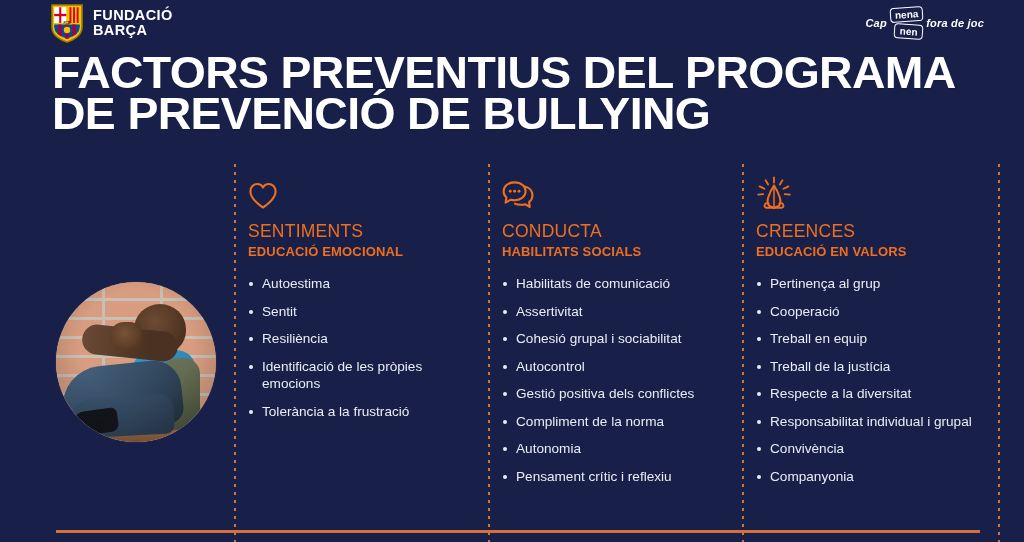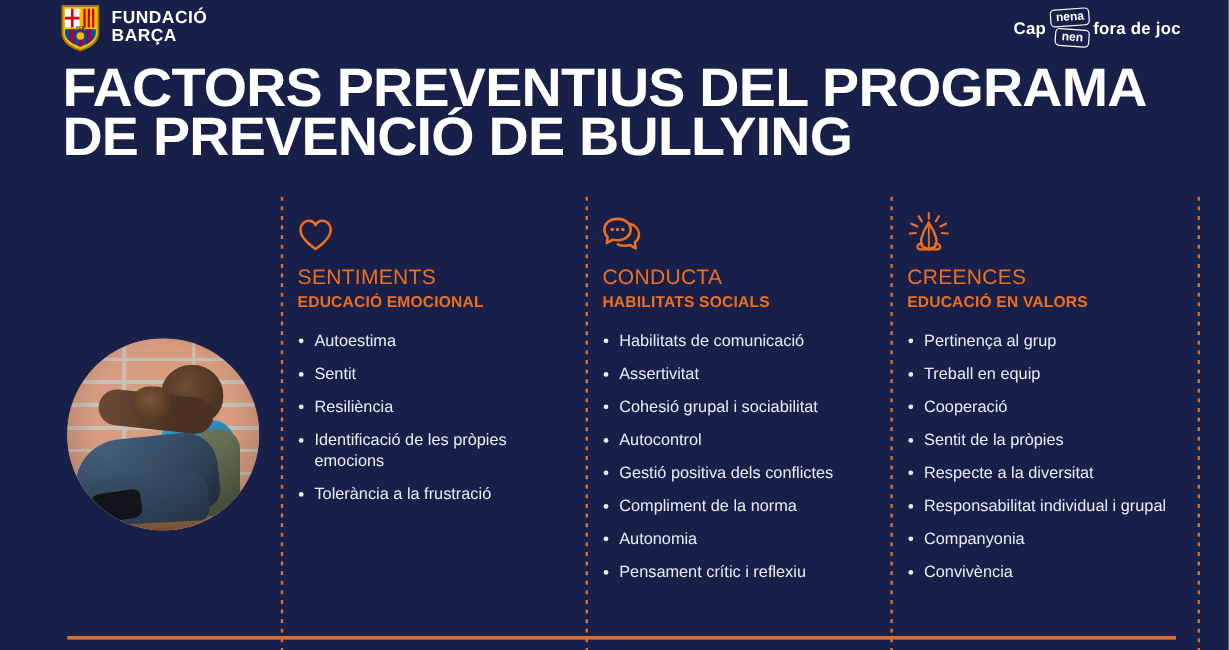--- a/index.html
+++ b/index.html
@@ -41,21 +41,21 @@
 
   .brand-text {
     color:#ffffff;
     font-weight:bold;
     font-size:14.5px;
     line-height:15px;
     letter-spacing:.4px;
   }
 
   .campaign { display:flex; align-items:center; gap:3px; color:#ffffff; }
-  .campaign .word { font-size:14px; font-weight:bold; letter-spacing:.2px; }
+  .campaign .word { font-size:11px; font-weight:bold; letter-spacing:.2px;font-style:italic; }
   .campaign .stack { display:flex; flex-direction:column; gap:2px; }
   .campaign .chip {
     border:1.4px solid #ffffff;
     border-radius:4px;
     font-size:10px;
     font-weight:bold;
     padding:1px 4px 1px 4px;
     line-height:11px;
     text-align:center;
   }
@@ -364,27 +364,27 @@
           <path d="M18 9.5 C19.8 12.2 22.8 17.8 24 22 C24.8 24.9 24.4 27.6 23.2 29.6 L18 31.8" fill="none" stroke="#ee6f1e" stroke-width="2" stroke-linejoin="round" stroke-linecap="round"></path>
           <path d="M18 10 V31.8" fill="none" stroke="#ee6f1e" stroke-width="1.5"></path>
           <path d="M12.6 27.4 C10.6 26.6 9 27.6 8.6 29.4 C8.3 30.8 9.3 31.8 10.8 31.8 H18" fill="none" stroke="#ee6f1e" stroke-width="1.9" stroke-linejoin="round" stroke-linecap="round"></path>
           <path d="M23.4 27.4 C25.4 26.6 27 27.6 27.4 29.4 C27.7 30.8 26.7 31.8 25.2 31.8 H18" fill="none" stroke="#ee6f1e" stroke-width="1.9" stroke-linejoin="round" stroke-linecap="round"></path>
         </svg>
       </div>
       <div class="col-title">CREENCES</div>
       <div class="col-sub">EDUCACIÓ EN VALORS</div>
       <ul class="items">
         <li>Pertinença al grup</li>
+        <li>Cooperació</li>
         <li>Treball en equip</li>
-        <li>Cooperació</li>
-        <li>Sentit de la pròpies</li>
+        <li>Treball de la justícia</li>
         <li>Respecte a la diversitat</li>
         <li>Responsabilitat individual i grupal</li>
+        <li>Convivència</li>
         <li>Companyonia</li>
-        <li>Convivència</li>
       </ul>
     </div>
 
   </div>
 
   <div class="footer-rule"></div>
 
 </div>
 
 </body></html>

